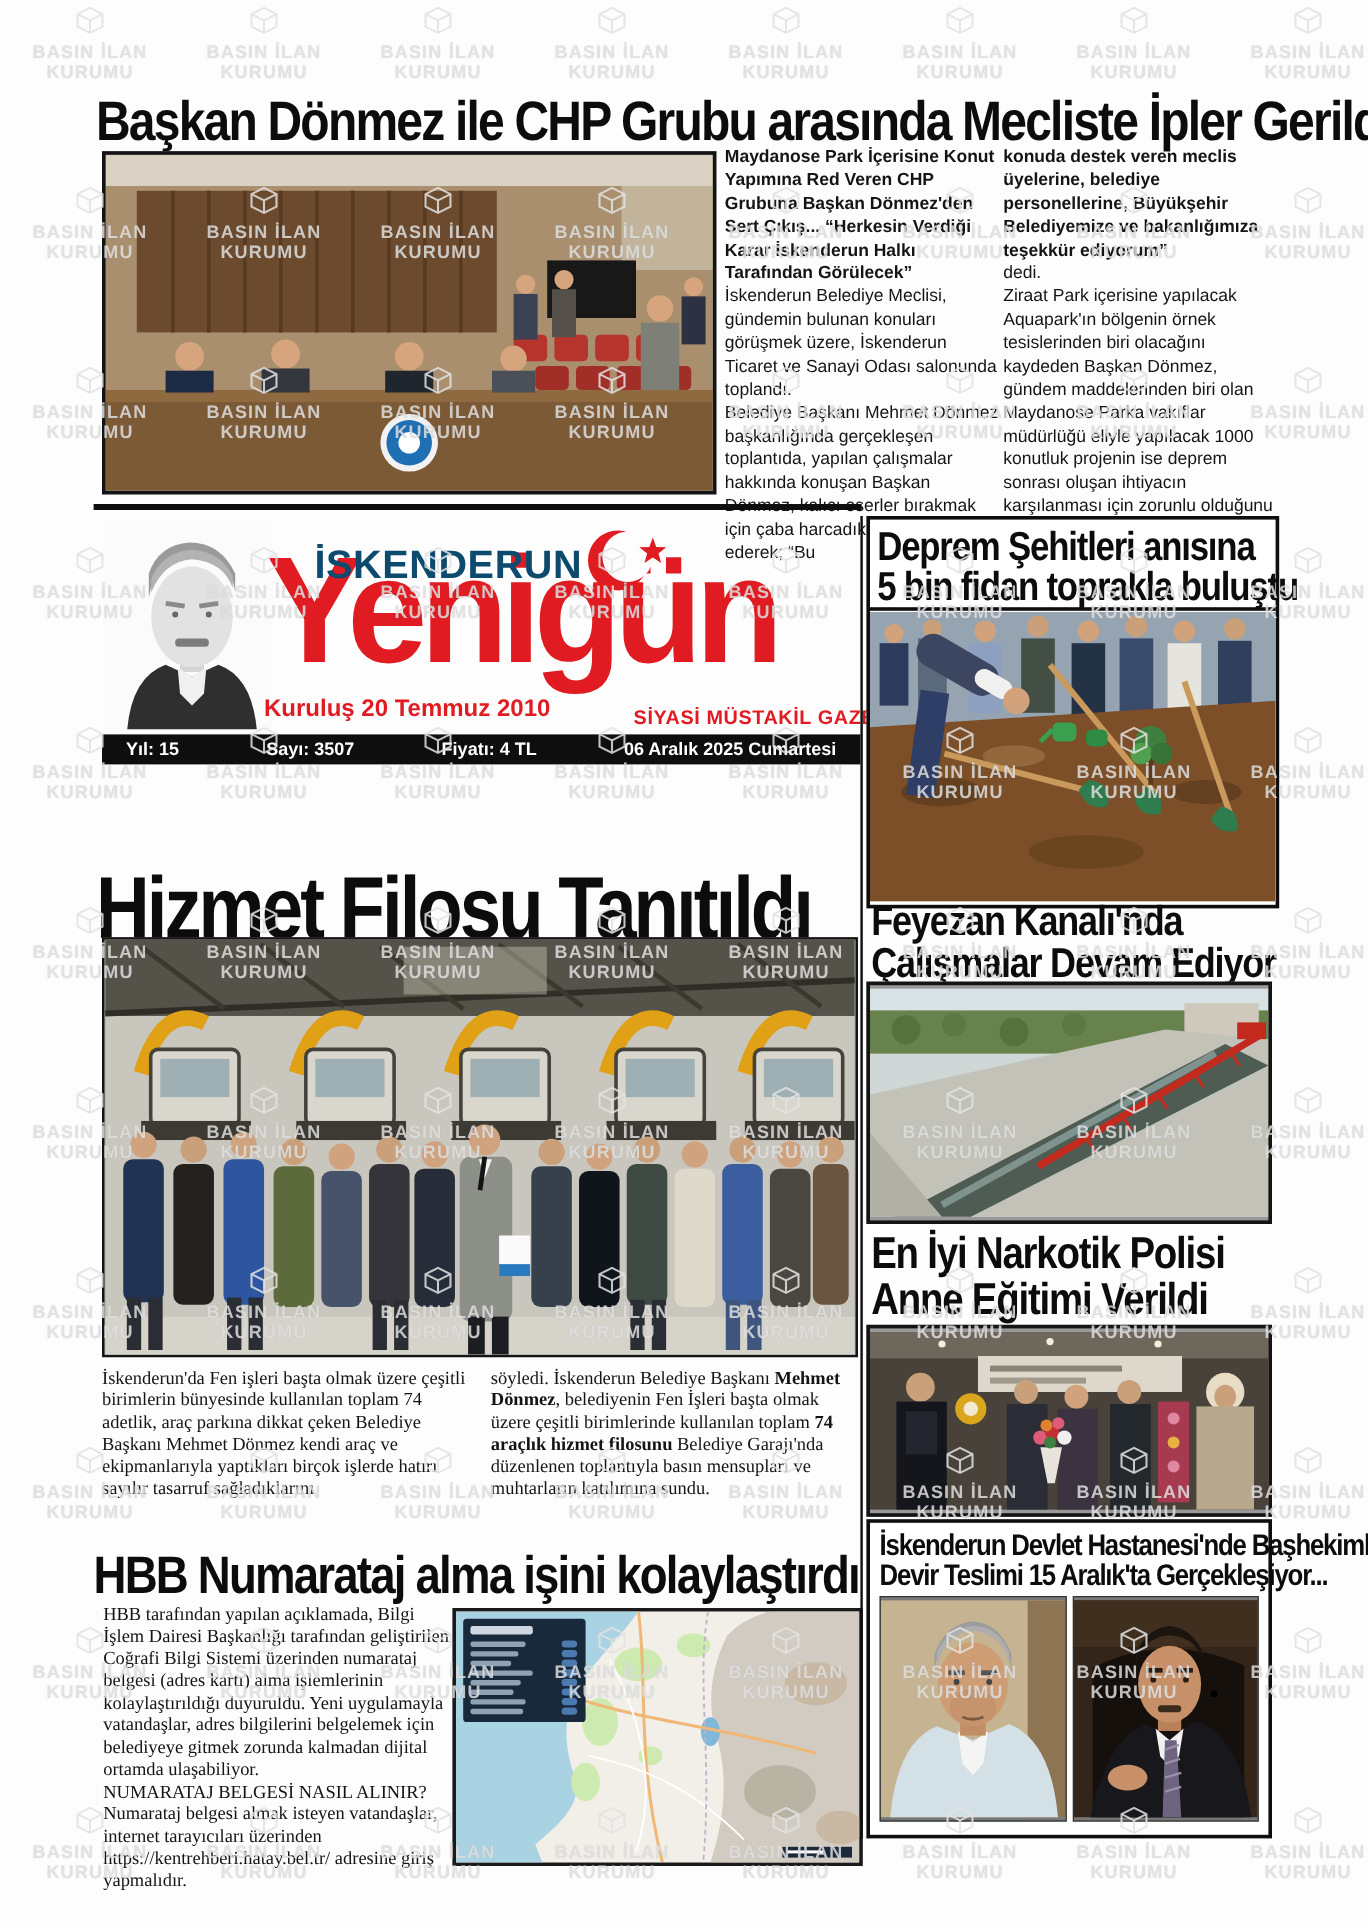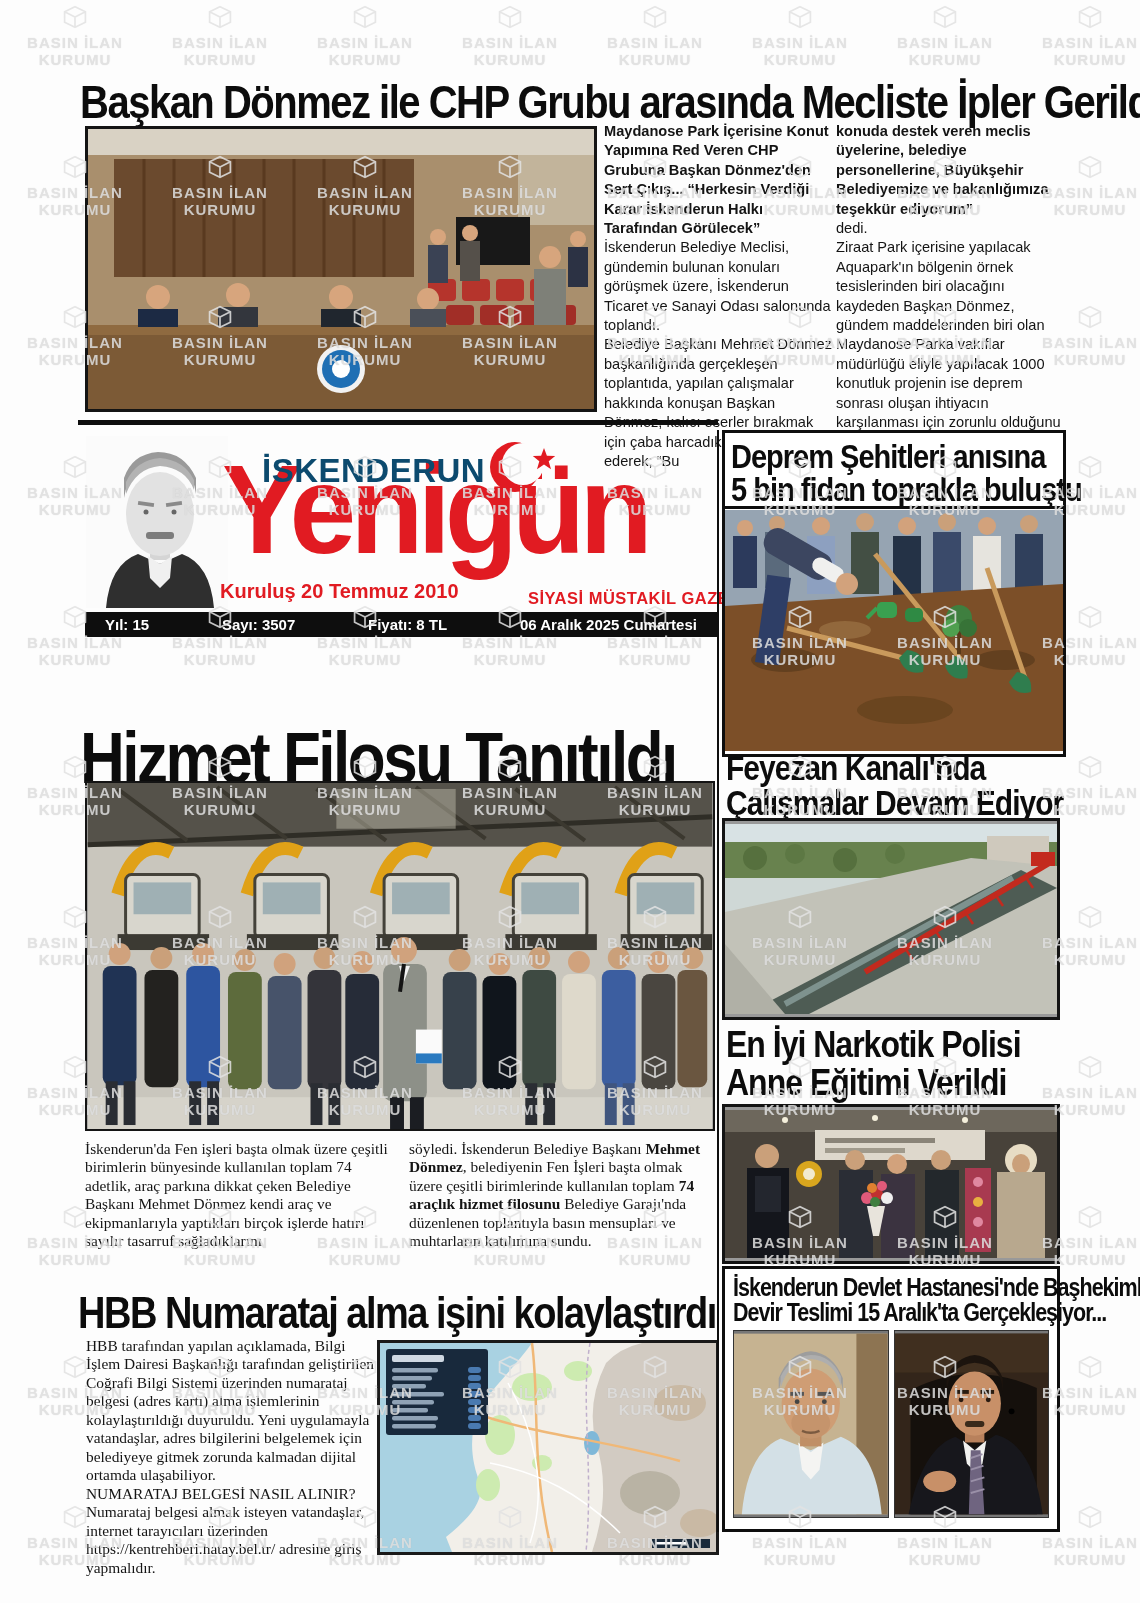--- a/index.html
+++ b/index.html
@@ -164,21 +164,21 @@
       <circle cx="35" cy="28" r="21" fill="#fdfdfd"></circle>
       <polygon fill="#e11b22" points="56,12 58.9,19.8 67.2,20.1 60.7,25.2 63,33.2 56,28.5 49,33.2 51.3,25.2 44.8,20.1 53.1,19.8"></polygon>
     </svg>
   </div>
   <div class="abs" id="masthead-founded">Kuruluş 20 Temmuz 2010</div>
   <div class="abs" id="masthead-slogan">SİYASİ MÜSTAKİL GAZETE</div>
 
   <div class="abs" id="infobar">
     <span>Yıl: 15</span>
     <span>Sayı: 3507</span>
-    <span>Fiyatı: 8 TL</span>
+    <span>Fiyatı: 4 TL</span>
     <span>06 Aralık 2025 Cumartesi</span>
   </div>
 
   <div class="abs hl" id="main-hl2"><span class="cond">Hizmet Filosu Tanıtıldı</span></div>
 
   <div class="ph" id="main-photo">
     <svg viewBox="0 0 628 348">
       <rect width="628" height="348" fill="#c9c6bd"></rect>
       <rect width="628" height="64" fill="#55524a"></rect>
       <path d="M0 62 L628 34" stroke="#2f2d26" stroke-width="5"></path>

